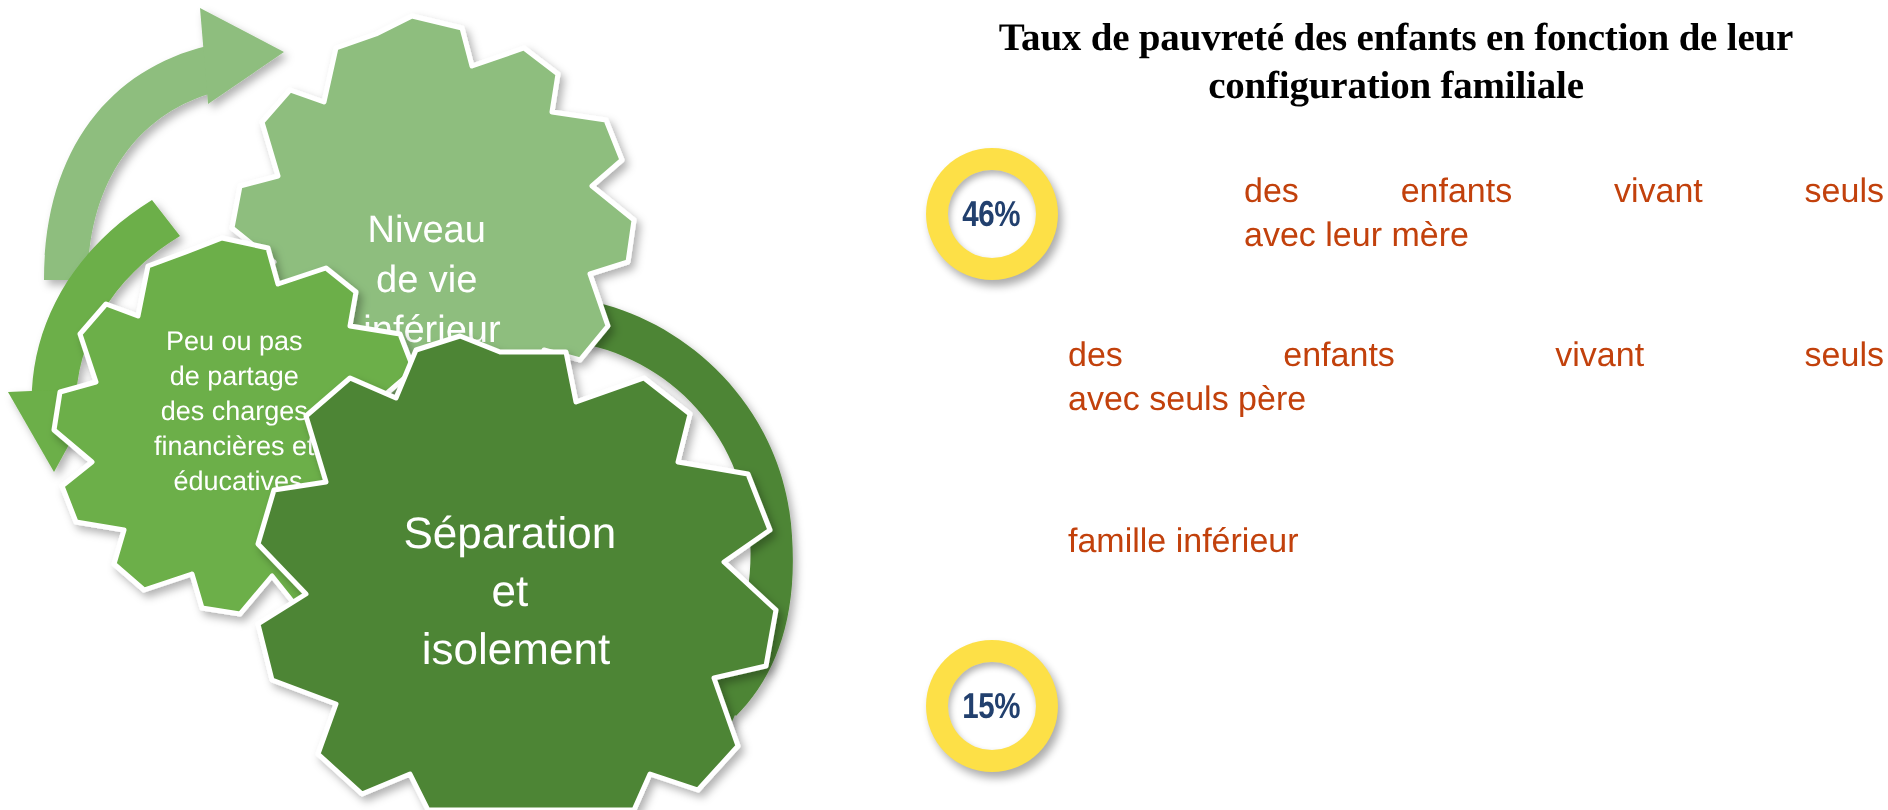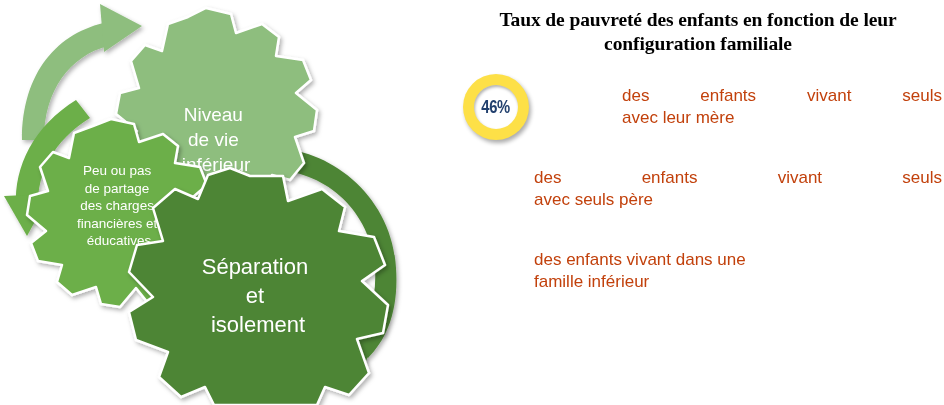--- a/index.html
+++ b/index.html
@@ -252,22 +252,26 @@
 
     <div class="stat-row">
       <div class="stat-text">
         <span class="ln1">des enfants vivant seuls</span>
         <span class="ln2">avec seuls père</span>
       </div>
     </div>
 
     <div class="stat-row">
       <div class="stat-text">
-        <span class="ln1 noj">des enfants vivant dans une</span>
         <span class="ln2">famille inférieur</span>
       </div>
     </div>
 
     <div class="stat-row">
+      <div class="donut-wrap">
+        <div class="donut">
+          <span class="donut-value">15%</span>
+        </div>
+      </div>
     </div>
 
   </div>
 </div>
 
 </body></html>

